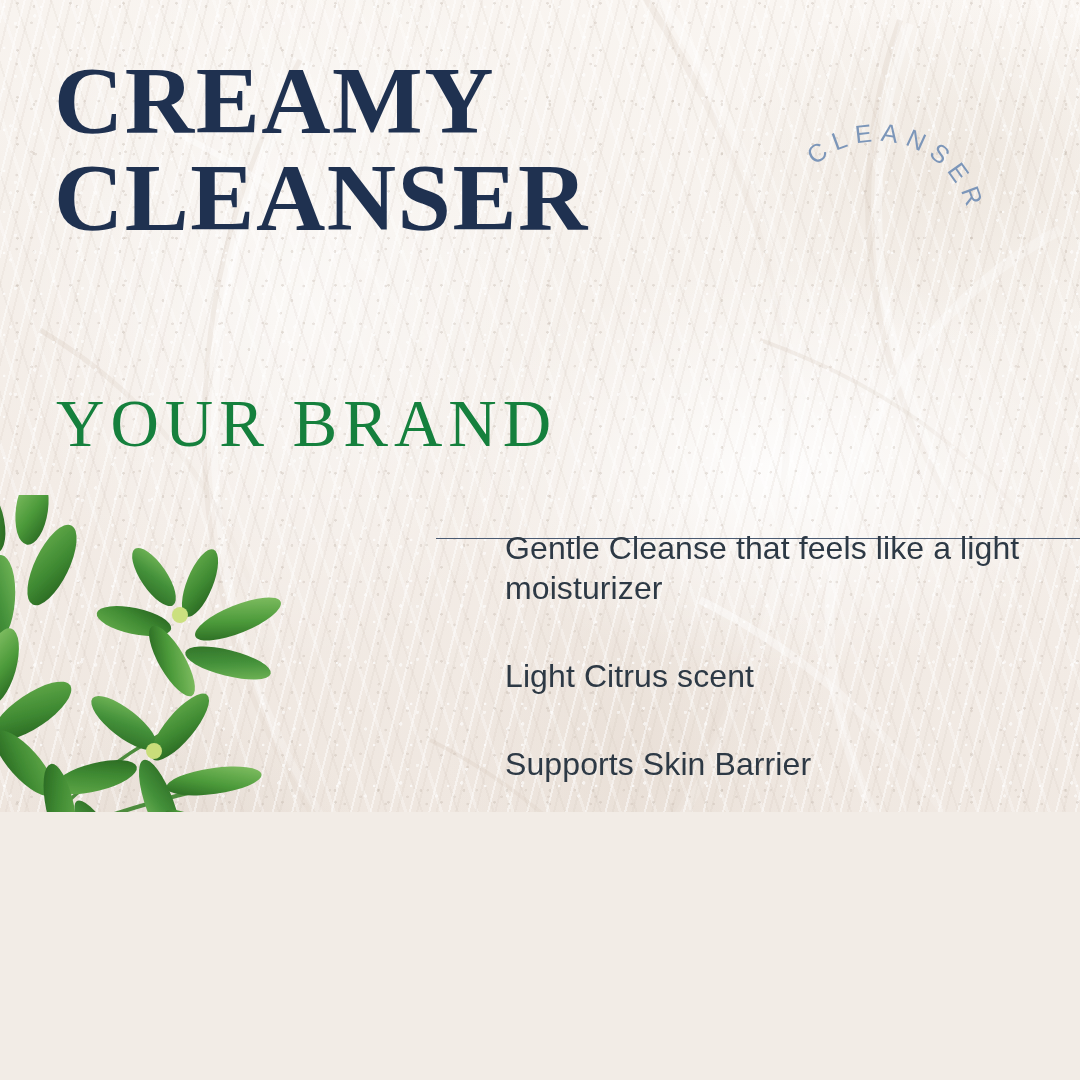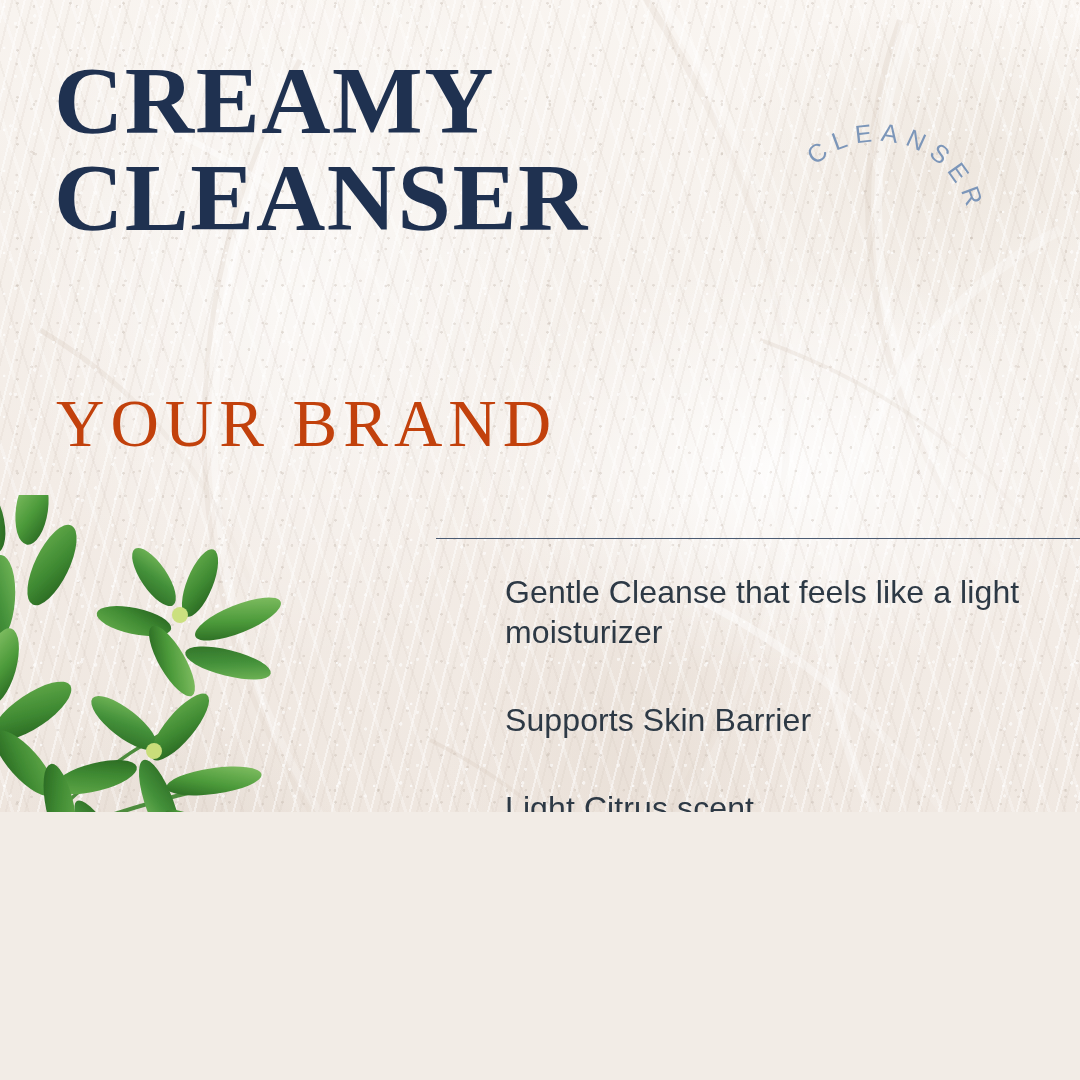--- a/index.html
+++ b/index.html
@@ -100,32 +100,32 @@
     text-transform:uppercase;
   }
   .headline .hl{ display:block; white-space:nowrap; }
 
   .brand{
     position:absolute; left:56px; top:385px; width:700px;
     font-family:"Liberation Serif", serif;
     font-weight:400;
     font-size:67px;
     letter-spacing:6px;
-    color:#c2410c;
+    color:#15803d;
     text-transform:uppercase;
     white-space:nowrap;
   }
 
   .divider{
     position:absolute; left:436px; top:538px; width:644px; height:1px;
     background:#4a5a72;
   }
 
   .features{
-    position:absolute; left:505px; top:572px; width:575px;
+    position:absolute; left:505px; top:528px; width:575px;
   }
   .feature{
     font-family:"Liberation Sans", sans-serif;
     font-weight:300;
     font-size:32px;
     line-height:40px;
     letter-spacing:.1px;
     color:#2d3945;
     margin-bottom:48px;
   }
@@ -359,17 +359,17 @@
       <textPath href="#badgeArc" startOffset="2%">
         <tspan>CLEANSER</tspan>
       </textPath>
     </text>
   </svg>
 
   <div class="divider"></div>
 
   <ul class="features" style="list-style:none;">
     <li class="feature">Gentle Cleanse that feels like a light moisturizer</li>
+    <li class="feature">Light Citrus scent</li>
     <li class="feature">Supports Skin Barrier</li>
-    <li class="feature">Light Citrus scent</li>
   </ul>
 
 </div>
 
 </body></html>

